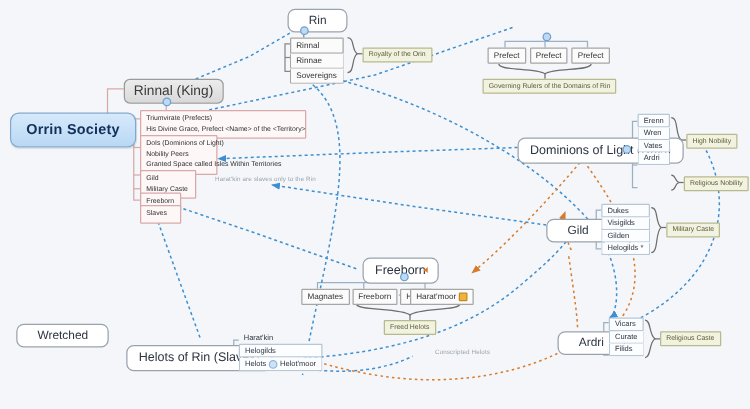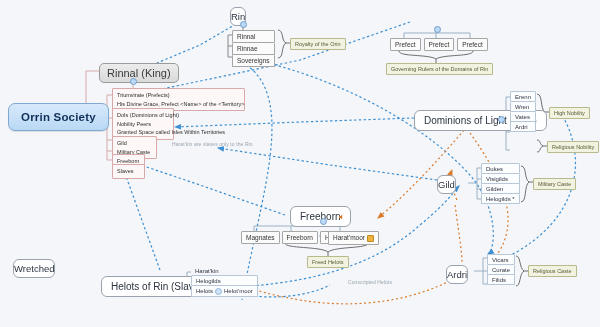--- a/index.html
+++ b/index.html
@@ -25,21 +25,21 @@
   }
   
   .pill-grey{
     background:linear-gradient(#ececec,#d9d9d9);
     border:1px solid #9a9a9a;border-radius:5px;
     color:#3a3a3a;font-size:11px;padding:3px 7px;
   }
   
   .pill-white{
     background:#ffffff;border:1px solid #9aa3ad;border-radius:6px;
-    color:#2c3440;font-size:9.5px;padding:3px 0;
+    color:#2c3440;font-size:9.5px;padding:3px 16px;
   }
   .pill-white.big{font-size:10px;padding:4px 9px;}
   
   .box-grey{
     background:#fbfbfb;border:1px solid #a6a6a6;
     color:#333;font-size:6.5px;padding:2px 4px;border-radius:1px;
   }
   
   .box-pink{
     background:#fdf7f7;border:1px solid #d9a9a9;
@@ -164,21 +164,21 @@
     <path d="M218,288 C300,285 370,270 420,225 C450,200 455,190 459,186" fill="none" stroke="#3d8fd1" stroke-width="1.2" stroke-dasharray="2.4 2.4" marker-end="url(#abm)"></path>
     <path d="M245,295 C280,300 310,295 330,285" fill="none" stroke="#3d8fd1" stroke-width="1.2" stroke-dasharray="2.4 2.4"></path>
 
     <path d="M464,130 C430,170 400,200 378,218" fill="none" stroke="#d97a2b" stroke-width="1.2" stroke-dasharray="2 2.6" marker-end="url(#aom)"></path>
     <path d="M470,133 C500,175 520,215 500,250 C495,258 492,260 489,262" fill="none" stroke="#d97a2b" stroke-width="1.2" stroke-dasharray="2 2.6"></path>
     <path d="M462,274 C420,300 360,310 300,300 C270,295 255,290 245,286" fill="none" stroke="#d97a2b" stroke-width="1.2" stroke-dasharray="2 2.6"></path>
     <path d="M457,200 C450,185 450,175 452,170" fill="none" stroke="#d97a2b" stroke-width="1.2" stroke-dasharray="2 2.6" marker-end="url(#aom)"></path>
     <path d="M455,205 C460,240 462,255 462,262" fill="none" stroke="#d97a2b" stroke-width="1.2" stroke-dasharray="2 2.6"></path>
   </svg>
 
-  <div class="node root" style="left:8px;top:103px;">Orrin Society</div>
+  <div class="node root" style="left:8px;top:90px;">Orrin Society</div>
 
   <div class="node pill-grey" style="left:99px;top:63px;">Rinnal (King)</div>
   <div class="collapse" style="left:130px;top:78px;"></div>
 
   <div class="node box-pink" style="left:112px;top:88px;width:133px;">
     <div>Triumvirate (Prefects)</div>
     <div>His Divine Grace, Prefect &lt;Name&gt; of the &lt;Territory&gt;</div>
   </div>
   <div class="node box-pink" style="left:112px;top:108px;width:62px;">
     <div>DoIs (Dominions of Light)</div>

